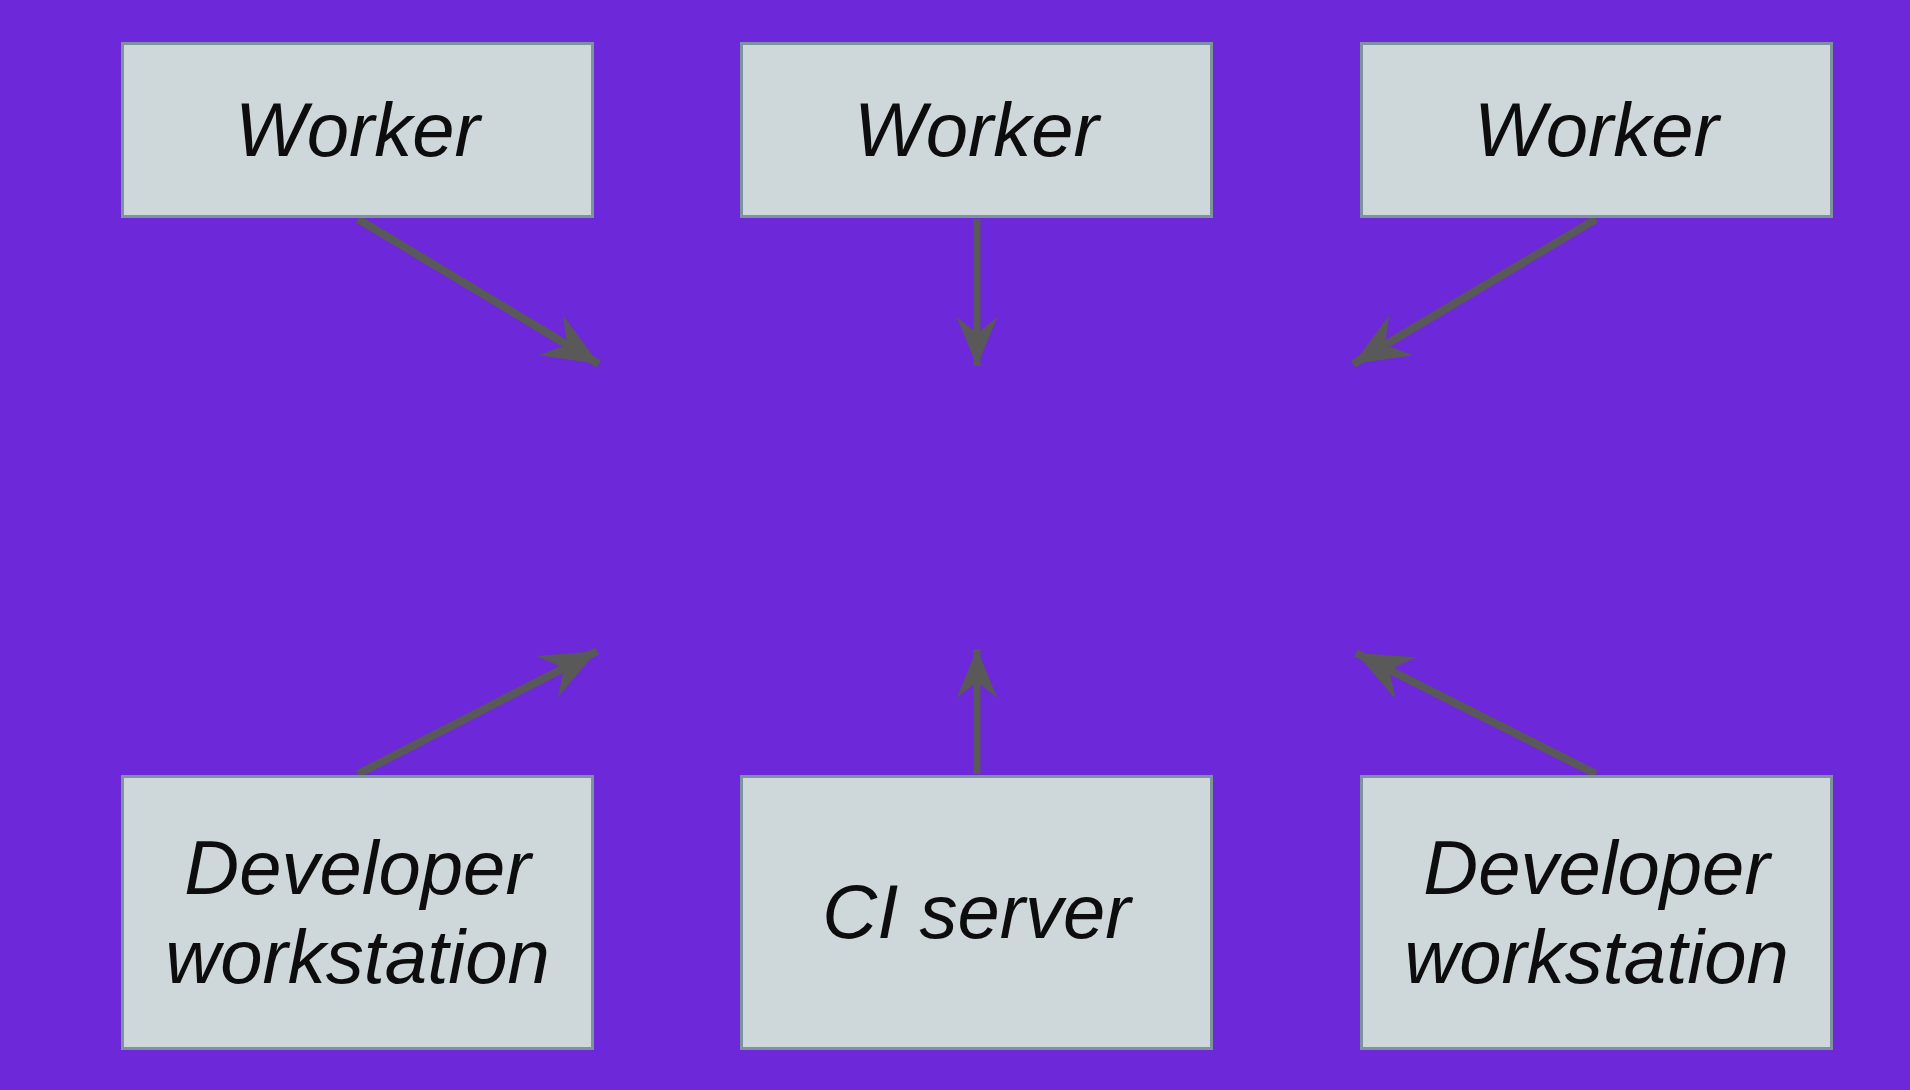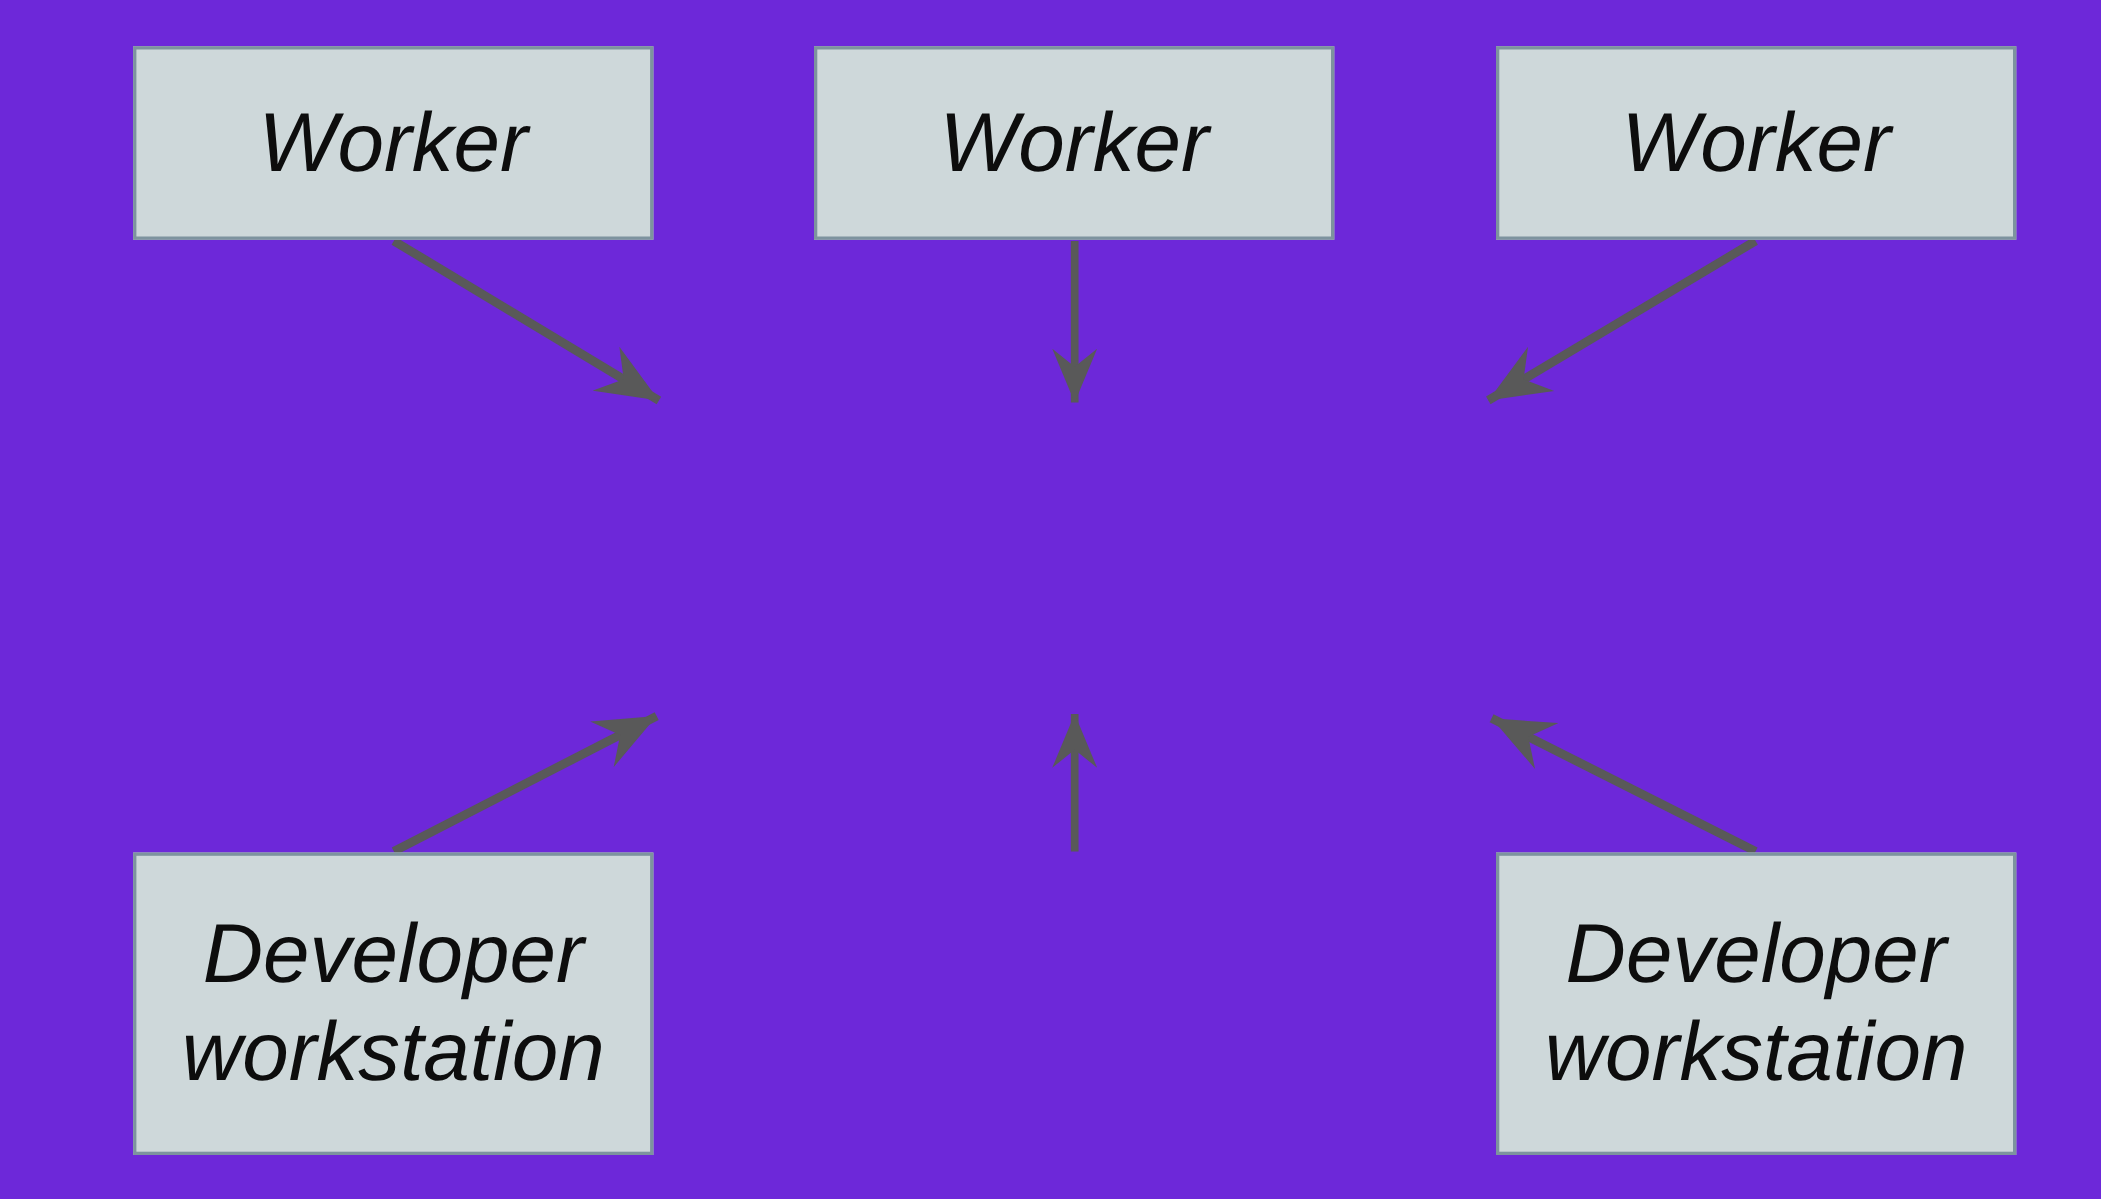--- a/index.html
+++ b/index.html
@@ -77,18 +77,21 @@
       </div>
       <div class="node" style="left: 740px; top: 42px; width: 473px; height: 176px; background: rgb(206, 216, 218); border-color: rgb(125, 147, 158);">
         <span class="node-label" style="color: rgb(13, 13, 13);">Worker</span>
       </div>
       <div class="node" style="left: 1360px; top: 42px; width: 473px; height: 176px; background: rgb(206, 216, 218); border-color: rgb(125, 147, 158);">
         <span class="node-label" style="color: rgb(13, 13, 13);">Worker</span>
       </div>
       <div class="node" style="left: 121px; top: 775px; width: 473px; height: 275px; background: rgb(206, 216, 218); border-color: rgb(125, 147, 158);">
         <span class="node-label" style="color: rgb(13, 13, 13);">Developer workstation</span>
       </div>
+      <div class="node" style="left: 740px; top: 775px; width: 473px; height: 275px; background: rgb(206, 216, 218); border-color: rgb(125, 147, 158);">
+        <span class="node-label" style="color: rgb(13, 13, 13);">CI server</span>
+      </div>
       <div class="node" style="left: 1360px; top: 775px; width: 473px; height: 275px; background: rgb(206, 216, 218); border-color: rgb(125, 147, 158);">
         <span class="node-label" style="color: rgb(13, 13, 13);">Developer workstation</span>
       </div>
     </div>
 
 </div>
 
 </body></html>

